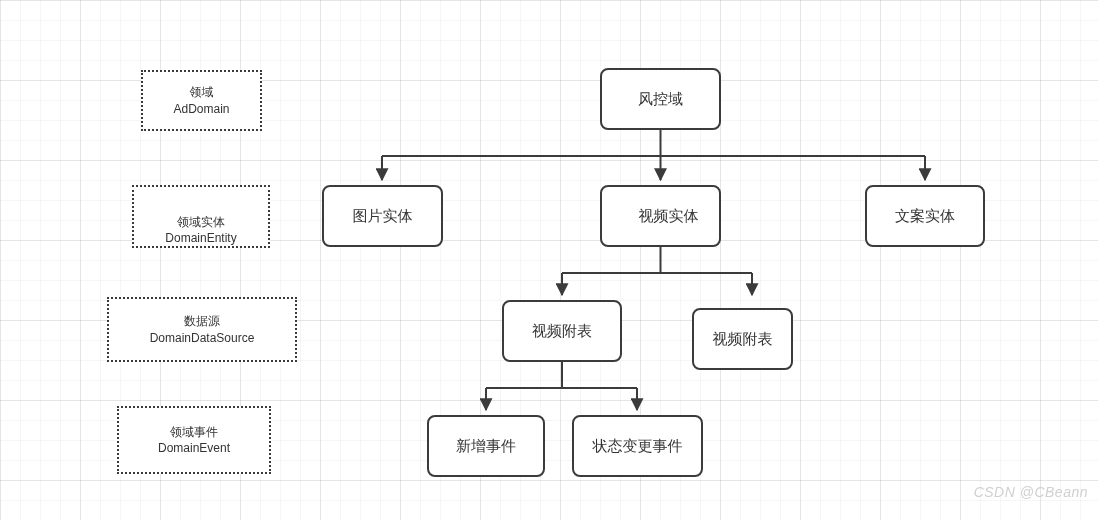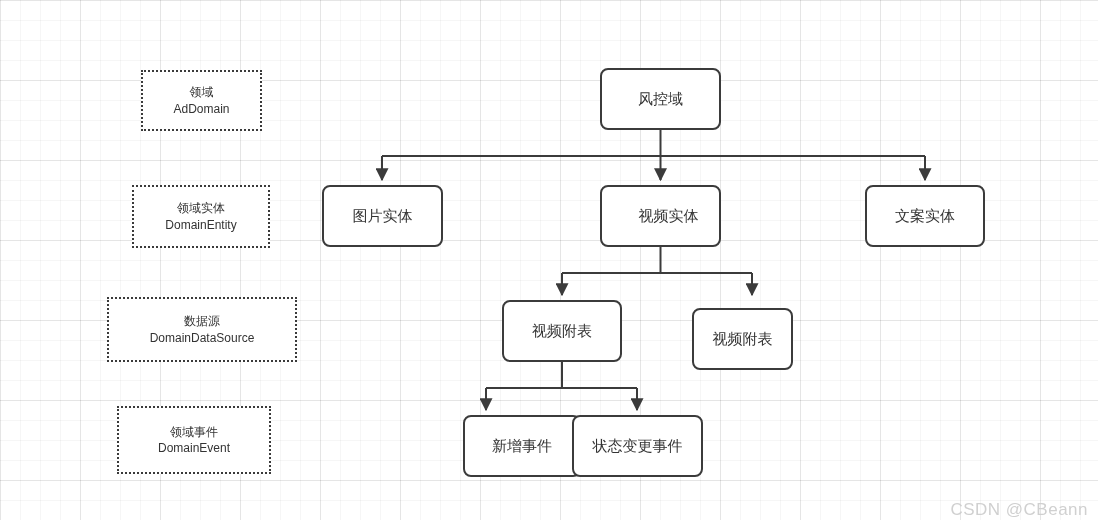--- a/index.html
+++ b/index.html
@@ -37,24 +37,25 @@
     box-sizing:border-box;
     background:#ffffff;
     border:2px dotted #3a3a3a;
     display:flex;flex-direction:column;align-items:center;justify-content:center;
     font-size:12px;color:#333;line-height:1.35;
     text-align:center;
     z-index:2;
   }
   .watermark{
     position:absolute;
-    right:10px;bottom:0;
-    font-size:17px;color:#d0d0d0;
+    right:10px;bottom:20px;
+    font-size:14px;color:#d0d0d0;
     z-index:3;
     letter-spacing:0.5px;
+    font-style:italic;
   }
 </style>
 </head>
 <body>
 
 <div class="canvas">
 
   <svg class="edges" width="1098" height="520">
     <defs>
       <marker id="arrow" viewBox="0 0 10 10" refX="9" refY="5" markerWidth="6.5" markerHeight="6.5" orient="auto">
@@ -78,21 +79,21 @@
       <path d="M486 388 L637 388"></path>
       <path d="M486 388 L486 410" marker-end="url(#arrow)"></path>
       <path d="M637 388 L637 410" marker-end="url(#arrow)"></path>
     </g>
   </svg>
 
   <div class="legend-box" style="left:141px;top:70px;width:121px;height:61px;">
     <span>领域</span>
     <span>AdDomain</span>
   </div>
-  <div class="legend-box" style="left:132px;top:185px;width:138px;height:63px;">
+  <div class="legend-box" style="left:132px;top:185px;width:138px;height:63px;justify-content:flex-end;">
     <span>领域实体</span>
     <span>DomainEntity</span>
   </div>
   <div class="legend-box" style="left:107px;top:297px;width:190px;height:65px;">
     <span>数据源</span>
     <span>DomainDataSource</span>
   </div>
   <div class="legend-box" style="left:117px;top:406px;width:154px;height:68px;">
     <span>领域事件</span>
     <span>DomainEvent</span>
@@ -100,17 +101,17 @@
 
   <div class="node" style="left:600px;top:68px;width:121px;height:62px;">风控域</div>
 
   <div class="node" style="left:322px;top:185px;width:121px;height:62px;">图片实体</div>
   <div class="node" style="left:600px;top:185px;width:121px;height:62px;padding-left:16px;">视频实体</div>
   <div class="node" style="left:865px;top:185px;width:120px;height:62px;">文案实体</div>
 
   <div class="node" style="left:502px;top:300px;width:120px;height:62px;">视频附表</div>
   <div class="node" style="left:692px;top:308px;width:101px;height:62px;">视频附表</div>
 
-  <div class="node" style="left:427px;top:415px;width:118px;height:62px;margin-left:36px;">新增事件</div>
+  <div class="node" style="left:427px;top:415px;width:118px;height:62px;">新增事件</div>
   <div class="node" style="left:572px;top:415px;width:131px;height:62px;">状态变更事件</div>
 
   <div class="watermark">CSDN @CBeann</div>
 </div>
 
 </body></html>

